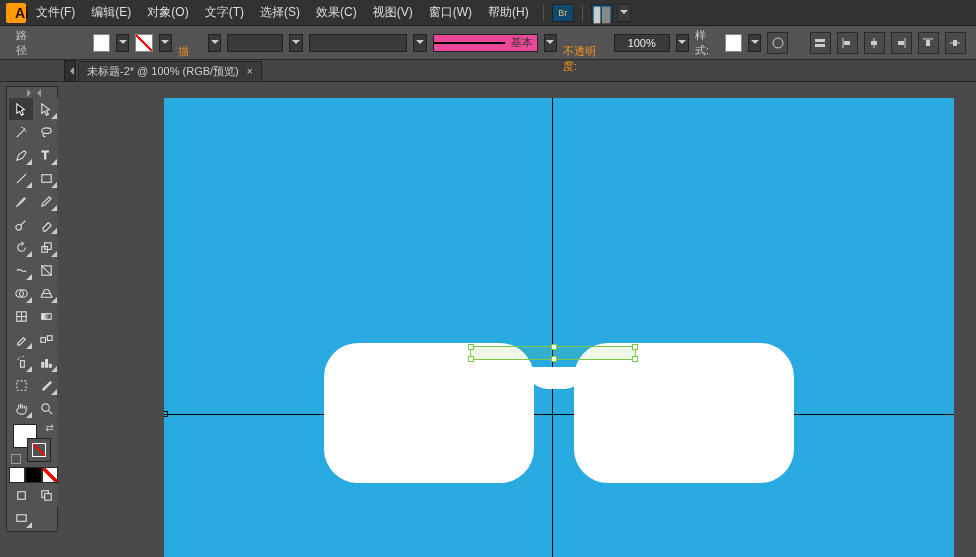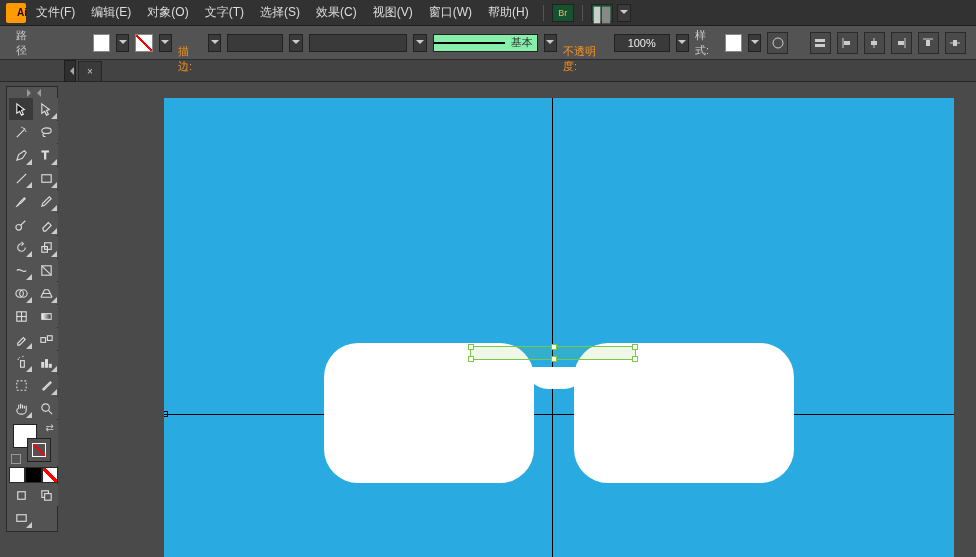--- a/index.html
+++ b/index.html
@@ -1,36 +1,36 @@
 <!DOCTYPE html>
 <html><head>
 <meta charset="utf-8">
 <style>
 * { margin: 0; padding: 0; box-sizing: border-box; font-family: "Microsoft YaHei", sans-serif; }
 body { background: #4a4a4a; width: 976px; height: 557px; overflow: hidden; position: relative; }
 
 
 .menubar { height: 26px; background: #323232; display: flex; align-items: center; padding: 0 6px; gap: 4px; color: #ddd; font-size: 12px; border-bottom: 1px solid #1e1e1e; }
-.logo { width: 20px; height: 20px; background: #ff9a00; color: #2a0a00; display: flex; align-items: center; justify-content: center; font-weight: bold; font-size: 10px; border-radius: 2px; padding-left: 12px; }
+.logo { width: 20px; height: 20px; background: #ff9a00; color: #2a0a00; display: flex; align-items: center; justify-content: center; font-weight: bold; font-size: 14px; border-radius: 2px; padding-left: 12px; }
 .menubar-item { padding: 2px 6px; cursor: pointer; }
 .menubar-sep { width: 1px; height: 16px; background: #555; margin: 0 4px; }
-.menubar-btn { width: 22px; height: 18px; background: #14532d; border: 1px solid #222; }
+.menubar-btn { width: 22px; height: 18px; background: #0c4a6e; border: 1px solid #222; }
 
 
 .optbar { height: 34px; background: #535353; display: flex; align-items: center; padding: 0 10px; gap: 6px; color: #ccc; font-size: 11px; border-bottom: 1px solid #2a2a2a; }
 .optlabel { padding: 0 6px; }
 .swatch { width: 18px; height: 18px; border: 1px solid #888; }
 .swatch.white { background: #fff; }
 .swatch.none { background: #fff; position: relative; }
 .swatch.none::after { content:""; position:absolute; inset:0; background: linear-gradient(to top right, transparent 44%, red 44%, red 56%, transparent 56%); }
 .dd { width: 14px; height: 18px; background: #3a3a3a; border: 1px solid #222; display:flex; align-items:center; justify-content:center; }
 .dd::after { content:""; border: 4px solid transparent; border-top-color:#ccc; margin-top:3px; }
 .numbox { width: 56px; height: 18px; background: #3a3a3a; border: 1px solid #222; color: #eee; padding: 0 4px; font-size: 11px; text-align:center; }
 .widebox { width: 104px; height: 18px; background: #3a3a3a; border: 1px solid #222; }
-.strokebox { width: 110px; height: 18px; background: #86efac; border: 1px solid #222; display:flex; align-items:center; justify-content:flex-end; font-size:11px; color:#333; padding-right:4px;}
+.strokebox { width: 110px; height: 18px; background: #ec4899; border: 1px solid #222; display:flex; align-items:center; justify-content:flex-end; font-size:11px; color:#333; padding-right:4px;}
 .strokebox::before { content:""; flex:1; height:2px; background:#000; margin-right:6px;}
 .orange { color: #f7931e; margin-top: 32px; }
 .iconbtn { width: 22px; height: 22px; background: #4a4a4a; border: 1px solid #2a2a2a; display:flex; align-items:center; justify-content:center; }
 .iconbtn svg { width: 12px; height:12px; }
 
 
 .doctab-bar { height: 22px; background: #434343; display:flex; align-items:flex-end; padding-left: 78px; border-bottom: 1px solid #262626;}
 .doctab { height: 20px; background: #3a3a3a; color: #ccc; font-size: 11px; padding: 2px 8px; display:flex; align-items:center; gap:8px; border: 1px solid #262626; border-bottom: none; position:relative;}
 .doctab .close { font-size:10px; cursor:pointer;}
 .vtab { position:absolute; left:64px; top:60px; width:12px; height:22px; background:#2f2f2f; border:1px solid #1e1e1e; display:flex; align-items:center; justify-content:center;}
@@ -167,20 +167,21 @@
   <div class="iconbtn">
       <svg viewBox="0 0 12 12">
         <line x1="1" y1="6" x2="11" y2="6" stroke="#ccc"></line>
         <rect x="4" y="3" width="4" height="6" fill="#ccc"></rect>
       </svg>
     </div>
 </div>
 
 <div class="doctab-bar">
   <div class="doctab">
+    <span>未标题-2* @ 100% (RGB/预览)</span>
     <span class="close">×</span>
   </div>
 </div>
 <div class="vtab"></div>
 
 <div class="tools">
   <div class="tools-head"></div>
 
   <div class="toolbtn sel">
       <svg viewBox="0 0 16 16">

